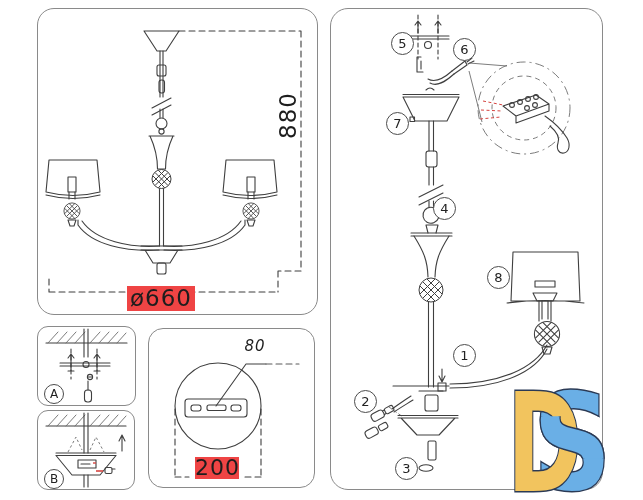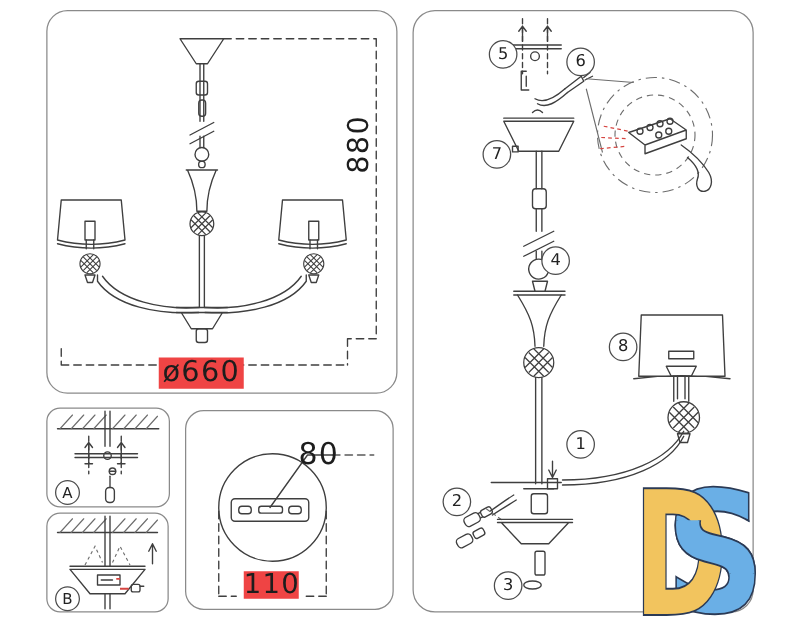--- a/index.html
+++ b/index.html
@@ -182,22 +182,22 @@
         <rect x="58" y="76" width="19" height="5.5" rx="2"></rect>
       </g>
       <g class="ln">
         <path d="M67,77 L97,35 H117"></path>
         <path d="M117,35 H150" stroke-dasharray="6 4" stroke="#5a5a5a"></path>
       </g>
       <g class="ln" stroke-dasharray="6 4" stroke="#5a5a5a">
         <path d="M26,80 V148 M112,80 V148 M26,148 H40 M96,148 H112"></path>
       </g>
     </svg>
-    <div class="dim" style="left:88px;top:22px;width:36px;font-size:24px;">80</div>
-    <div class="dim bg" style="left:46px;top:128px;width:44px;font-size:22px;">110</div>
+    <div class="dim" style="left:88px;top:10px;width:36px;font-size:15px;font-style:italic;">80</div>
+    <div class="dim bg" style="left:46px;top:128px;width:44px;font-size:22px;">200</div>
   </div>
 
   <div class="panel" id="panel-assembly">
     <svg width="271" height="480" viewBox="0 0 271 480">
       <defs>
         <g id="ballA" stroke="#3f3f3f" stroke-width="1" fill="none">
           <circle r="12"></circle>
           <path d="M-11,-4 L4,11 M-8,-8 L8,8 M-4,-11 L11,4 M11,-4 L-4,11 M8,-8 L-8,8 M4,-11 L-11,4"></path>
         </g>
       </defs>

